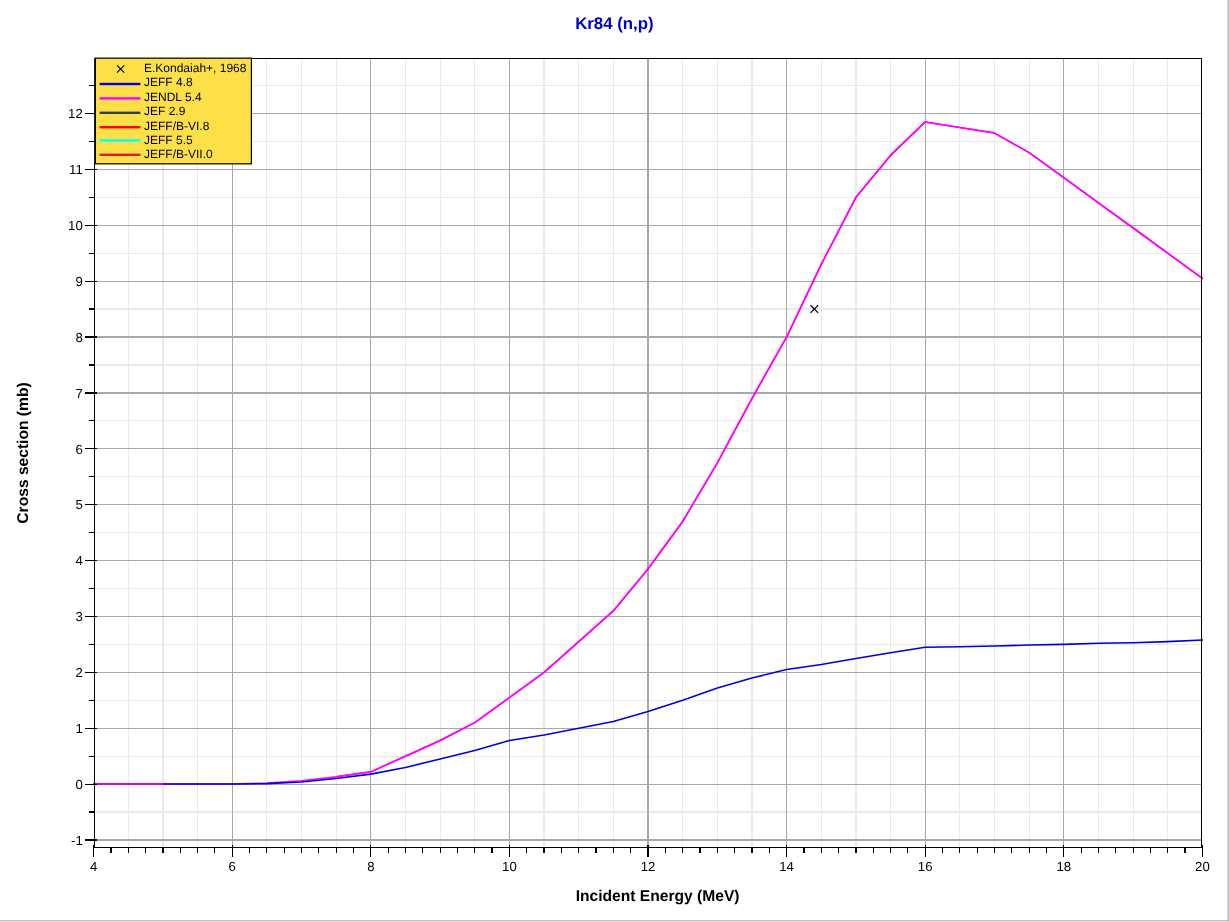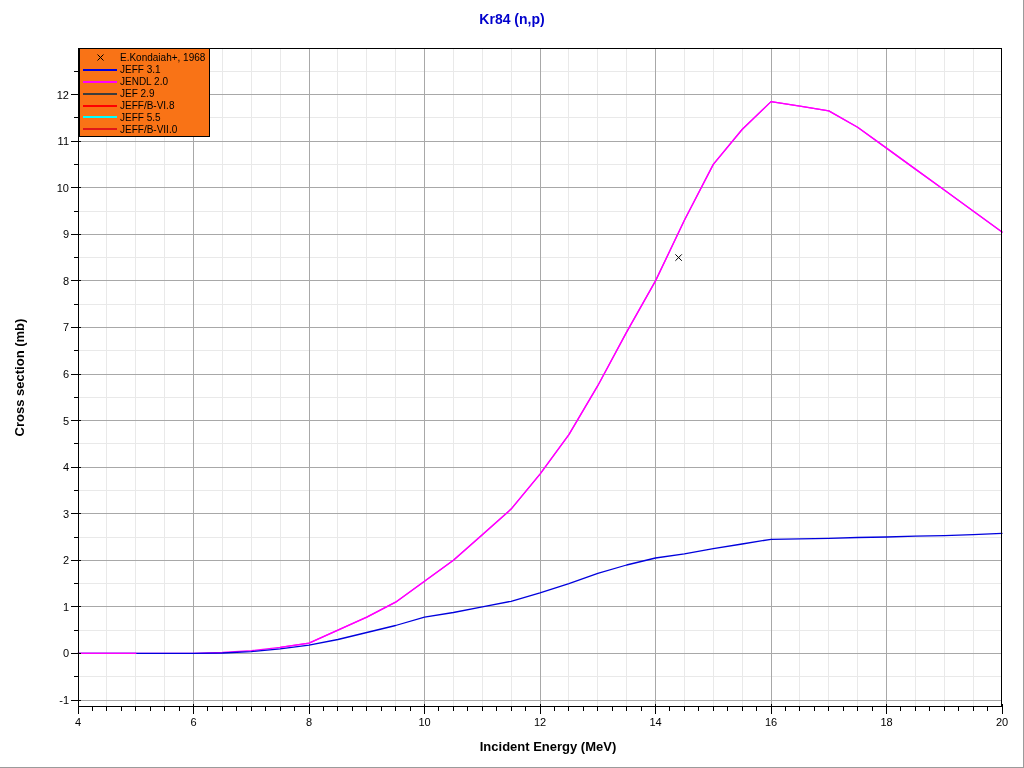--- a/index.html
+++ b/index.html
@@ -18,21 +18,21 @@
     position:absolute;left:0;top:739px;width:1024px;text-align:center;
     font-size:13px;font-weight:bold;color:#000;padding-left:36px;
   }
   .y-axis-title{
     position:absolute;left:-130px;top:369px;width:300px;height:17px;text-align:center;
     font-size:13px;font-weight:bold;color:#000;
     transform:rotate(-90deg);
   }
   #legend{
     position:absolute;left:79px;top:48px;width:131px;height:89px;
-    background:#f97316;border:1px solid #000;box-sizing:border-box;
+    background:#fde047;border:1px solid #000;box-sizing:border-box;
     padding-top:3px;z-index:5;
   }
   .lrow{height:11.9px;display:flex;align-items:center;overflow:hidden;}
   .lsample{width:40px;flex:0 0 40px;display:flex;align-items:center;justify-content:center;}
   .lsample .lline{display:block;width:34px;height:2px;}
   .llabel{font-size:10px;color:#000;white-space:nowrap;letter-spacing:0px;}
 </style>
 </head>
 <body>
 
@@ -229,27 +229,27 @@
           <svg width="9" height="9">
             <path d="M1.5 1.5 L7.5 7.5 M1.5 7.5 L7.5 1.5" stroke="#000000" stroke-width="1"></path>
           </svg>
         </span>
         <span class="llabel">E.Kondaiah+, 1968</span>
       </div>
       <div class="lrow">
         <span class="lsample">
           <span class="lline" style="background: rgb(0, 0, 221);"></span>
         </span>
-        <span class="llabel">JEFF 3.1</span>
+        <span class="llabel">JEFF 4.8</span>
       </div>
       <div class="lrow">
         <span class="lsample">
           <span class="lline" style="background: rgb(255, 0, 255);"></span>
         </span>
-        <span class="llabel">JENDL 2.0</span>
+        <span class="llabel">JENDL 5.4</span>
       </div>
       <div class="lrow">
         <span class="lsample">
           <span class="lline" style="background: rgb(60, 60, 60);"></span>
         </span>
         <span class="llabel">JEF 2.9</span>
       </div>
       <div class="lrow">
         <span class="lsample">
           <span class="lline" style="background: rgb(255, 0, 0);"></span>

